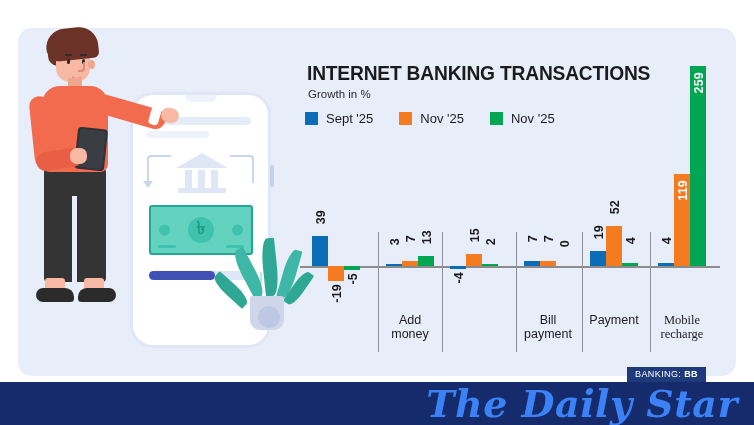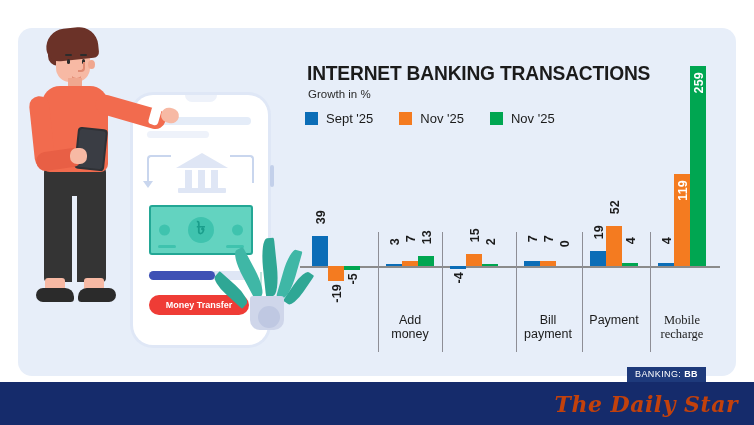--- a/index.html
+++ b/index.html
@@ -18,21 +18,21 @@
 
   
   .footer{
     position:absolute;left:0;top:382px;width:754px;height:43px;
     background:#152b6b;
   }
   .masthead{
     position:absolute;right:16px;top:388px;
     font-family:"DejaVu Serif", serif;
     font-weight:700;font-style:italic;
-    font-size:22px;color:#c2410c;letter-spacing:.5px;
+    font-size:38px;color:#3b82f6;letter-spacing:.5px;
     line-height:32px;white-space:nowrap;
   }
   .source-badge{
     position:absolute;right:48px;top:367px;
     background:#1e3a7b;color:#ffffff;
     font-size:9px;letter-spacing:.4px;
     padding:2px 8px 3px 8px;white-space:nowrap;
     z-index:6;
   }
   .source-badge b{font-weight:700;}
@@ -192,21 +192,20 @@
         <div class="note-dot" style="left:8px;"></div>
         <div class="note-dot" style="right:8px;"></div>
         <div class="note-bar" style="left:7px;bottom:5px;width:18px;"></div>
         <div class="note-bar" style="right:7px;bottom:5px;width:18px;"></div>
       </div>
 
       <div class="progress-track">
         <div class="progress-fill"></div>
       </div>
 
-      <div class="cta">Money Transfer</div>
     </div>
 
     <div>
       <div class="hair2 ill-shape"></div>
       <div class="head ill-shape"></div>
       <div class="ear ill-shape"></div>
       <div class="hair ill-shape"></div>
       <div class="brow ill-shape" style="left:47px;top:54px;"></div>
       <div class="brow ill-shape" style="left:62px;top:54px;"></div>
       <div class="eye ill-shape" style="left:49px;top:59px;"></div>

